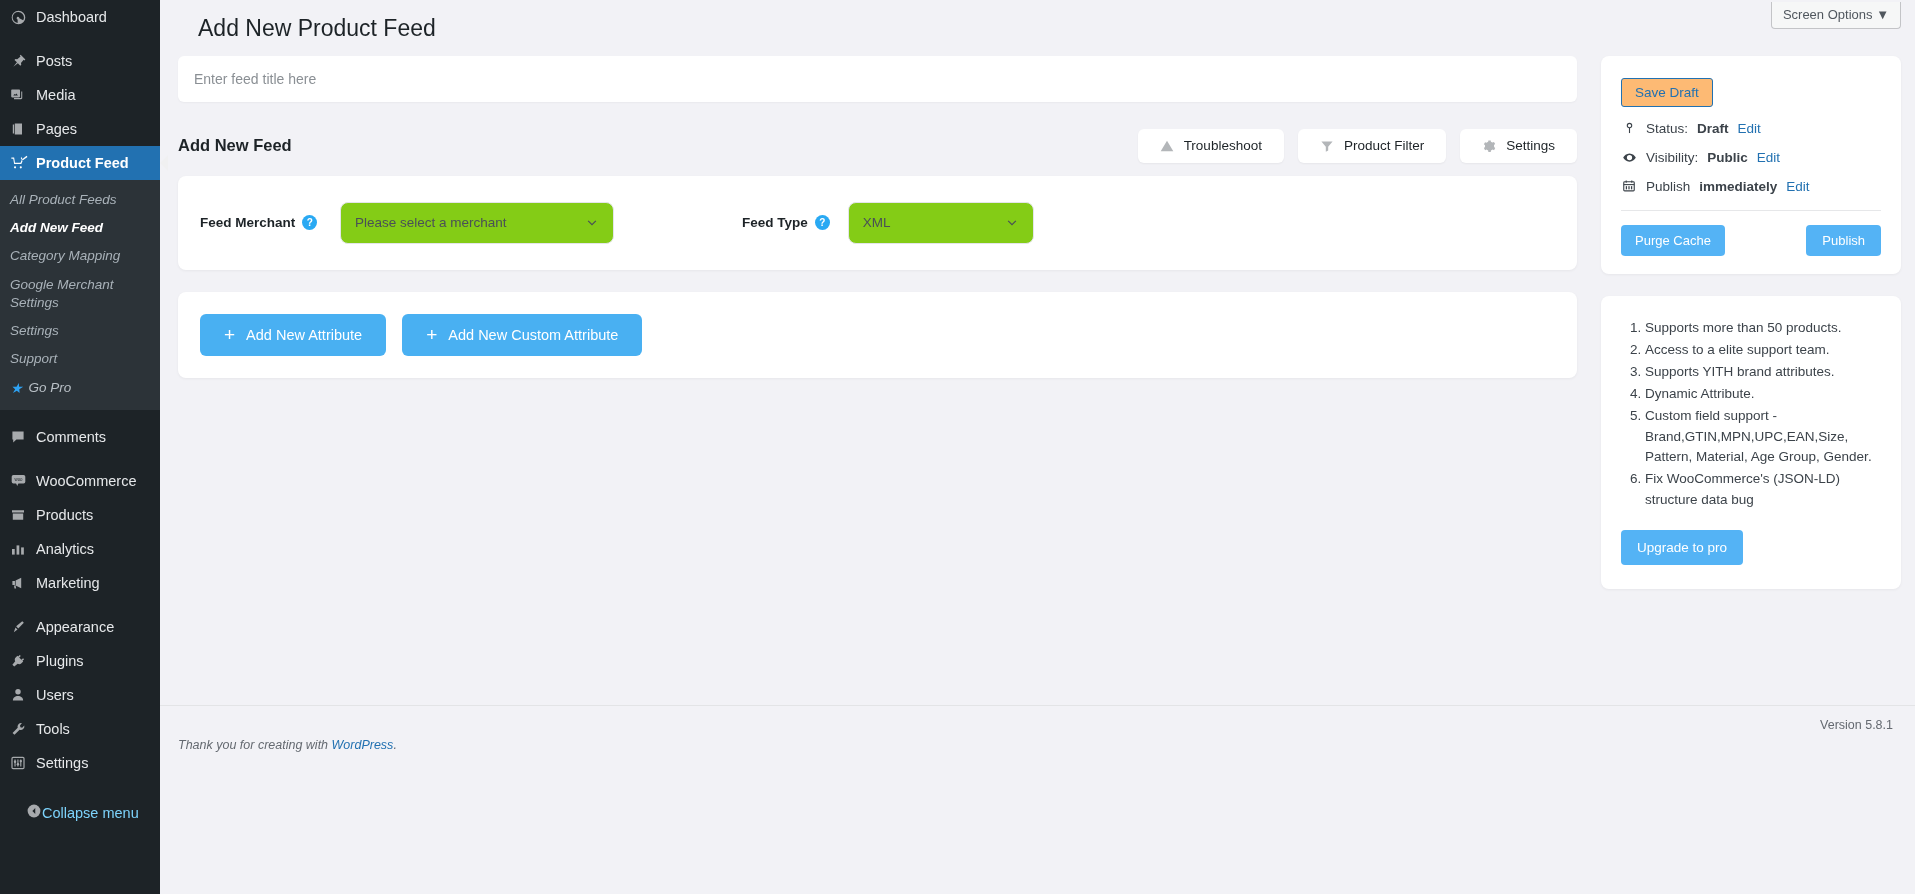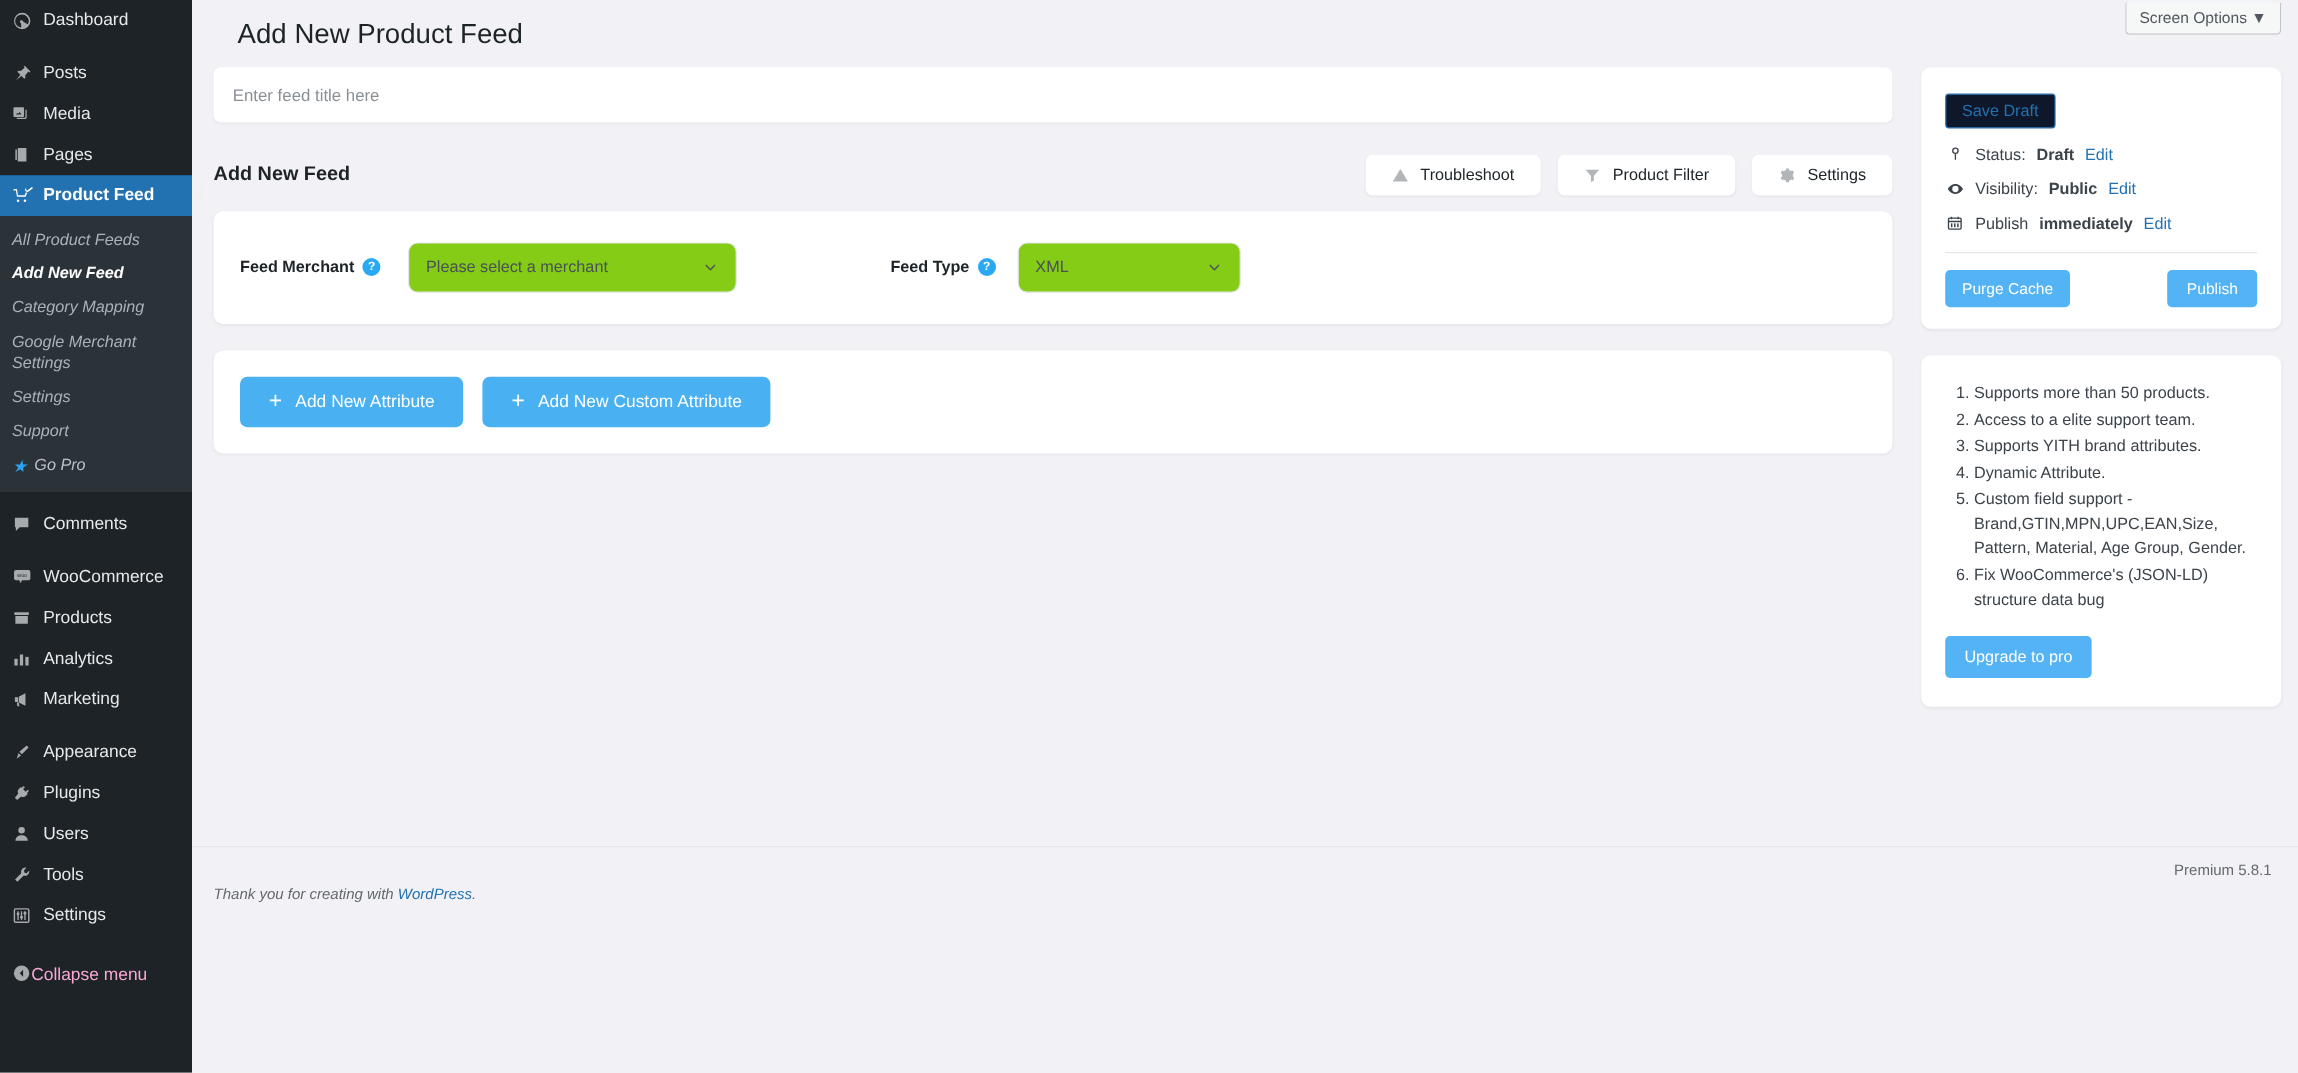--- a/index.html
+++ b/index.html
@@ -64,21 +64,21 @@
     cursor: pointer;
     line-height: 1.35;
   }
   .submenu-item.current { color:#fff; font-weight: 700; }
   .submenu-item.gopro { display:flex; align-items:center; gap:6px; color:#b9c0c6; }
   .star { color:#2ea2f2; font-size:14px; line-height:1; }
   .collapse {
     margin-top: 16px;
     display:flex; align-items:center;
     height: 34px; padding-left:10px;
-    font-size:14.5px; color:#f9a8d4; cursor:pointer;
+    font-size:14.5px; color:#7dd3fc; cursor:pointer;margin-left:16px;
   }
   .collapse .mi-ico { color:#a7aaad; }
 
   
   .main {
     flex: 1; height: 894px;
     background: #f2f2f6;
     position: relative;
     overflow: hidden;
   }
@@ -211,21 +211,21 @@
   }
   .blue-btn .plus { font-size: 19px; font-weight: 400; line-height:1; }
 
   
   .panel {
     background:#fff; border-radius: 8px;
     box-shadow: 0 1px 3px rgba(0,0,0,.05);
   }
   .panel.publish { margin-top: 12px; padding: 22px 20px 18px 20px; }
   .save-draft {
-    background:#0f172a;
+    background:#fdba74;
     border:1px solid #2271b1;
     color:#2271b1;
     border-radius: 3px;
     font-size: 13.5px;
     padding: 6px 13px;
     cursor:pointer;
     font-family:"Liberation Sans", sans-serif;
   }
   .meta-row {
     display:flex; align-items:center; gap:9px;
@@ -642,16 +642,16 @@
           </ol>
           <button class="upgrade-btn">Upgrade to pro</button>
         </div>
       </div>
     </div>
 
     <div class="footer">
       <div class="thanks">
         <span>Thank you for creating with </span><a href="#">WordPress</a><span>.</span>
       </div>
-      <div>Premium 5.8.1</div>
+      <div>Version 5.8.1</div>
     </div>
   </div>
 </div>
 
 </body></html>

